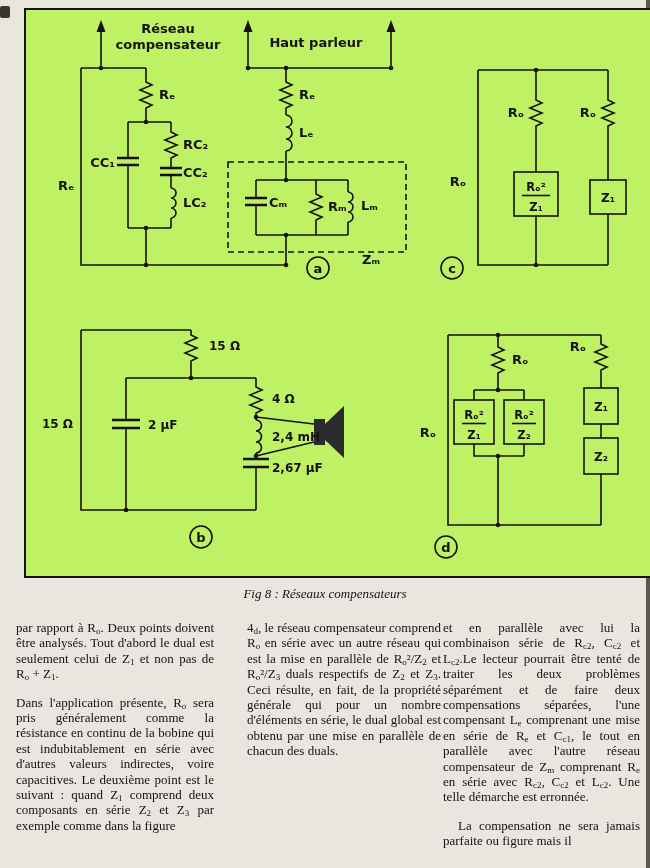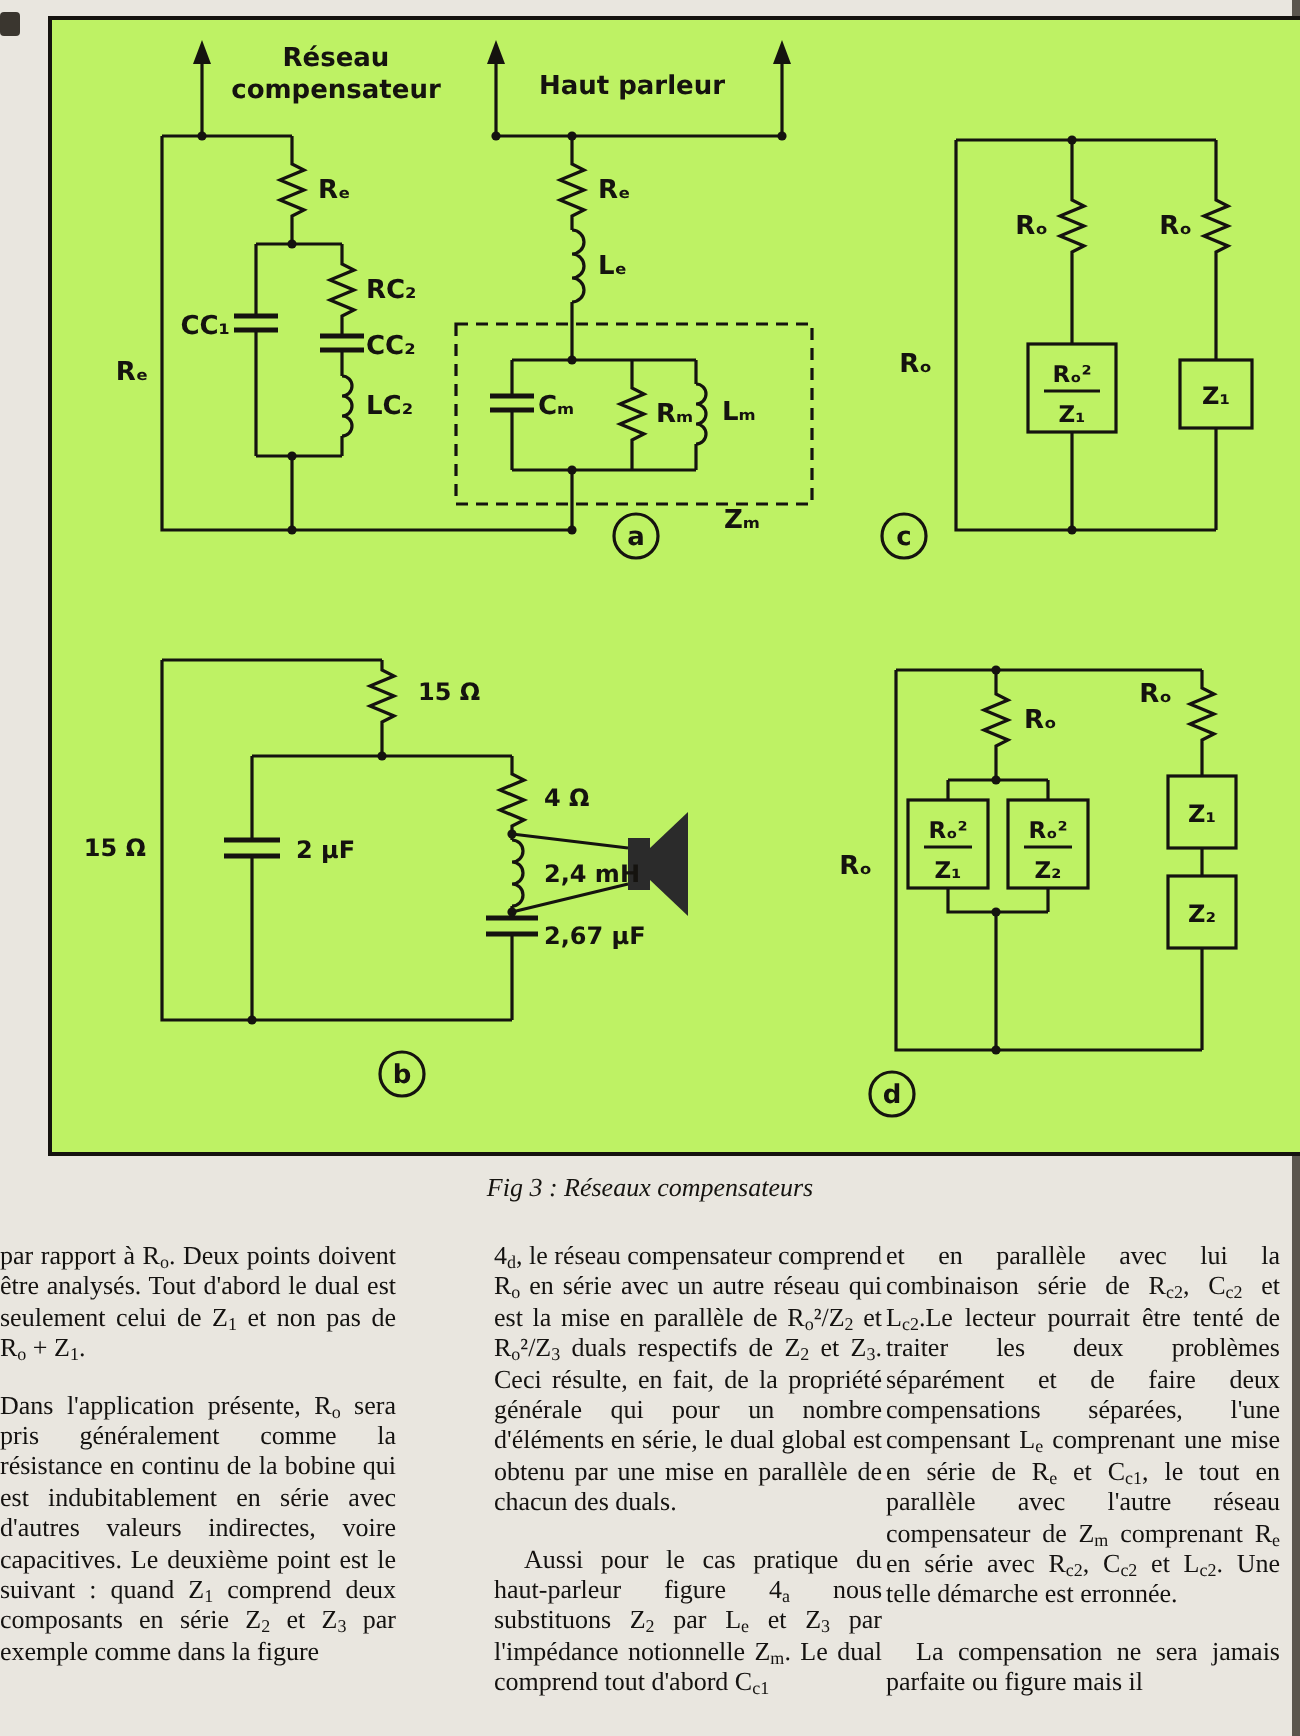--- a/index.html
+++ b/index.html
@@ -236,28 +236,27 @@
     </g>
 
     <g>
       <circle cx="430" cy="547" r="11" class="boxr"></circle>
       <text class="badge-t" x="430" y="551.5" text-anchor="middle">d</text>
     </g>
   </g>
 </svg>
 </div>
 
-<div class="caption">Fig 3 : Réseaux compensateurs</div>
+<div class="caption">Fig 8 : Réseaux compensateurs</div>
 
 <div>
-  <div class="col" style="left:0;width:198px;">
+  <div class="col" style="left:16px;width:198px;">
     <p>par rapport à R<sub>o</sub>. Deux points doivent être analysés. Tout d'abord le dual est seulement celui de Z<sub>1</sub> et non pas de R<sub>o</sub> + Z<sub>1</sub>.</p>
     <p>Dans l'application présente, R<sub>o</sub> sera pris généralement comme la résistance en continu de la bobine qui est indubitablement en série avec d'autres valeurs indirectes, voire capacitives. Le deuxième point est le suivant : quand Z<sub>1</sub> comprend deux composants en série Z<sub>2</sub> et Z<sub>3</sub> par exemple comme dans la figure</p>
   </div>
   <div class="col" style="left:227px;width:194px;margin-left:20px;">
     <p>4<sub>d</sub>, le réseau compensateur comprend R<sub>o</sub> en série avec un autre réseau qui est la mise en parallèle de R<sub>o</sub>²/Z<sub>2</sub> et R<sub>o</sub>²/Z<sub>3</sub> duals respectifs de Z<sub>2</sub> et Z<sub>3</sub>. Ceci résulte, en fait, de la propriété générale qui pour un nombre d'éléments en série, le dual global est obtenu par une mise en parallèle de chacun des duals.</p>
-    <p class="indent">Aussi pour le cas pratique du haut-parleur figure 4<sub>a</sub> nous substituons Z<sub>2</sub> par L<sub>e</sub> et Z<sub>3</sub> par l'impédance notionnelle Z<sub>m</sub>. Le dual comprend tout d'abord C<sub>c1</sub></p>
   </div>
   <div class="col" style="left:443px;width:197px;font-family:Liberation Serif, serif;">
     <p>et en parallèle avec lui la combinaison série de R<sub>c2</sub>, C<sub>c2</sub> et L<sub>c2</sub>.Le lecteur pourrait être tenté de traiter les deux problèmes séparément et de faire deux compensations séparées, l'une compensant L<sub>e</sub> comprenant une mise en série de R<sub>e</sub> et C<sub>c1</sub>, le tout en parallèle avec l'autre réseau compensateur de Z<sub>m</sub> comprenant R<sub>e</sub> en série avec R<sub>c2</sub>, C<sub>c2</sub> et L<sub>c2</sub>. Une telle démarche est erronnée.</p>
     <p class="indent">La compensation ne sera jamais parfaite ou figure mais il</p>
   </div>
 </div>
 
 </body></html>

